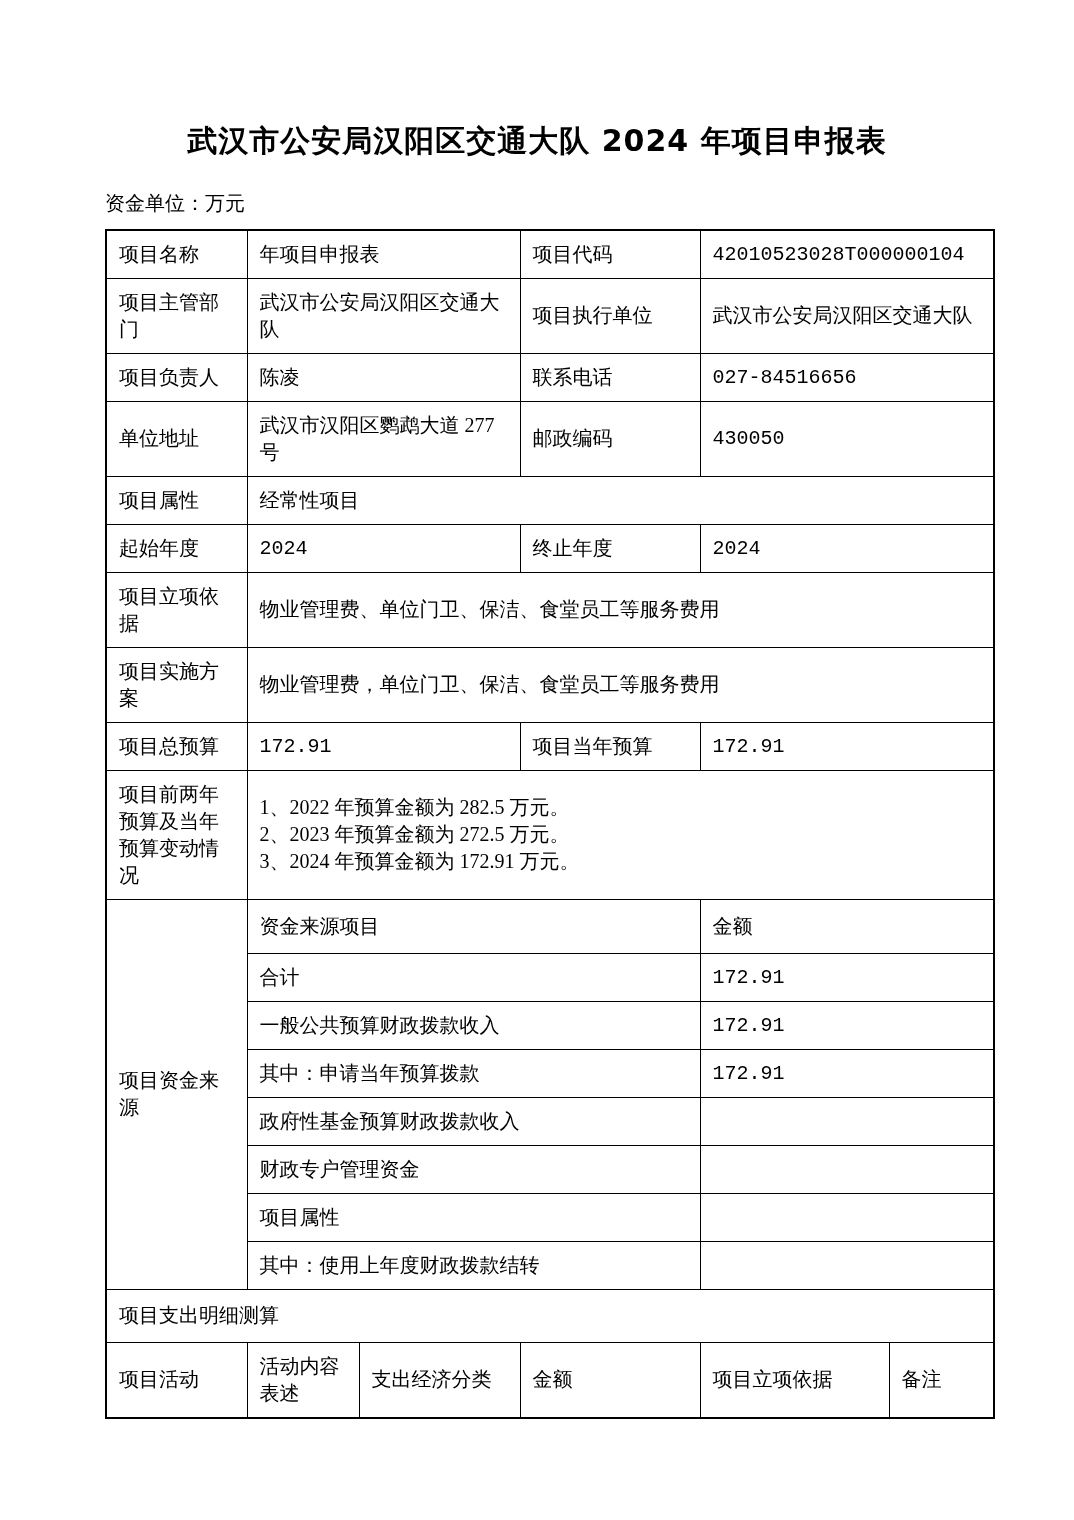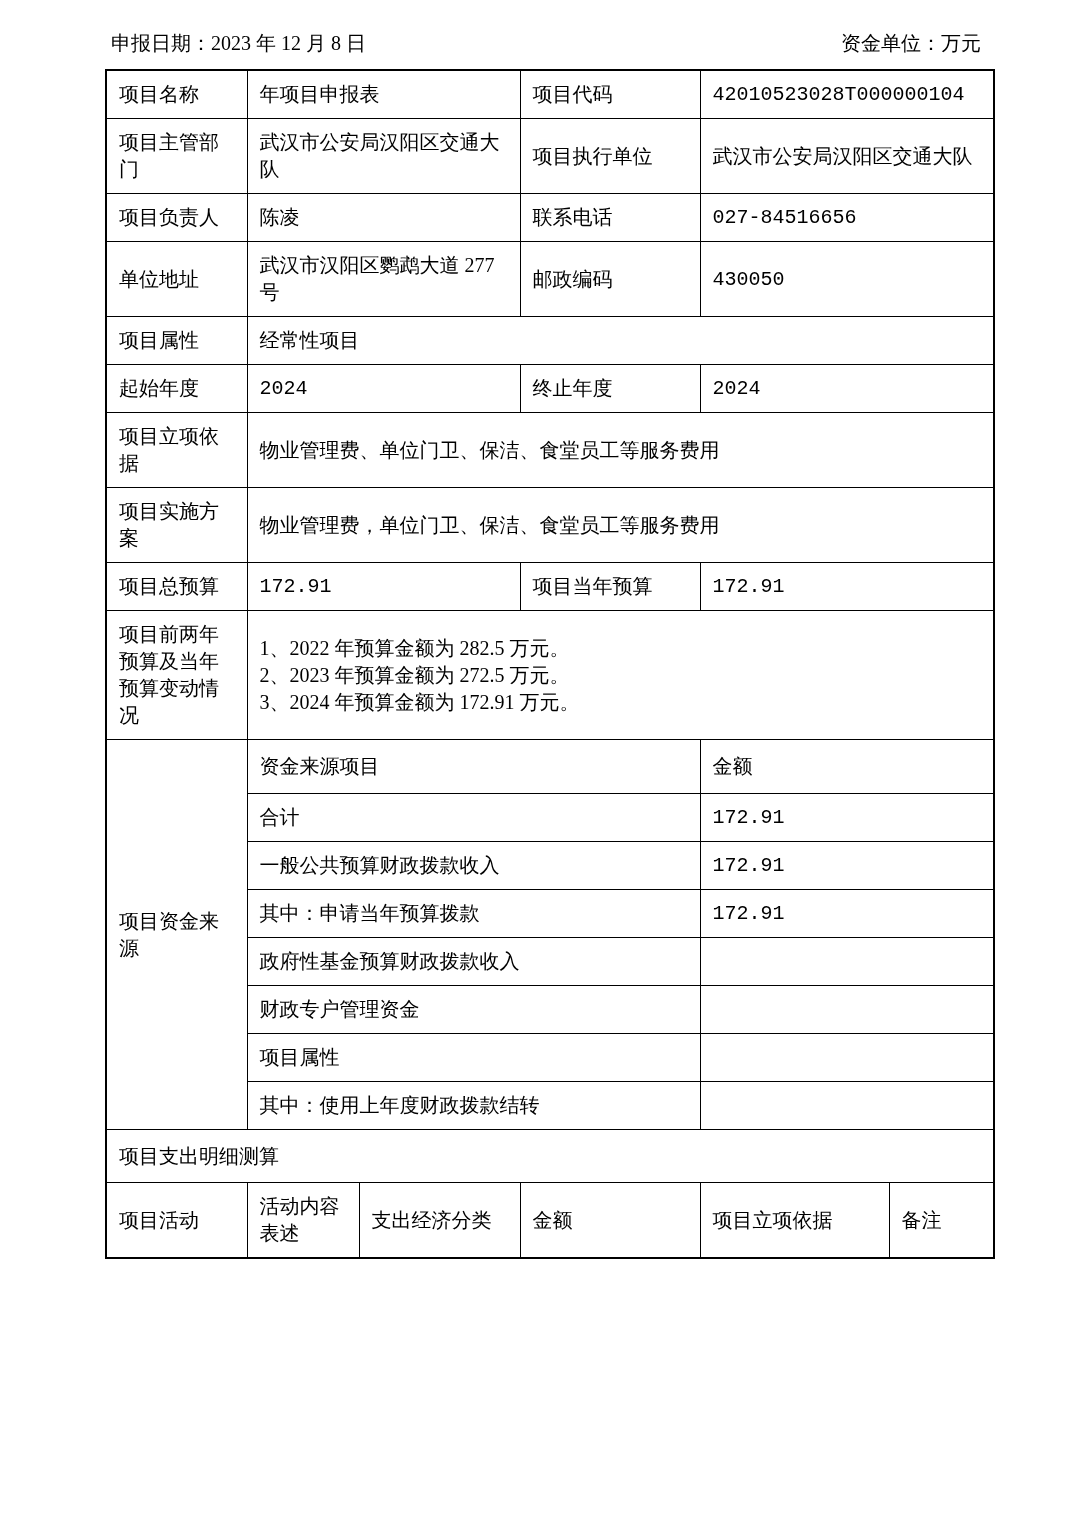--- a/index.html
+++ b/index.html
@@ -62,23 +62,23 @@
     font-size: 20px;
   }
   td.indent { padding-left: 44px; }
   .multiline { line-height: 1.55; border-radius: 7px; }
 </style>
 </head>
 <body>
 
 <div class="page">
 
+  <h1 class="doc-title">武汉市公安局汉阳区交通大队 2024 年项目申报表</h1>
 
   <div class="meta-row">
-    <span class="meta-left">申报日期：2023 年 12 月 8 日</span>
     <span class="meta-right">资金单位：万元</span>
   </div>
 
   <table class="form">
     <colgroup>
       <col style="width:141px">
         <col style="width:112px">
         <col style="width:161px">
       <col style="width:180px">
         <col style="width:189px">

